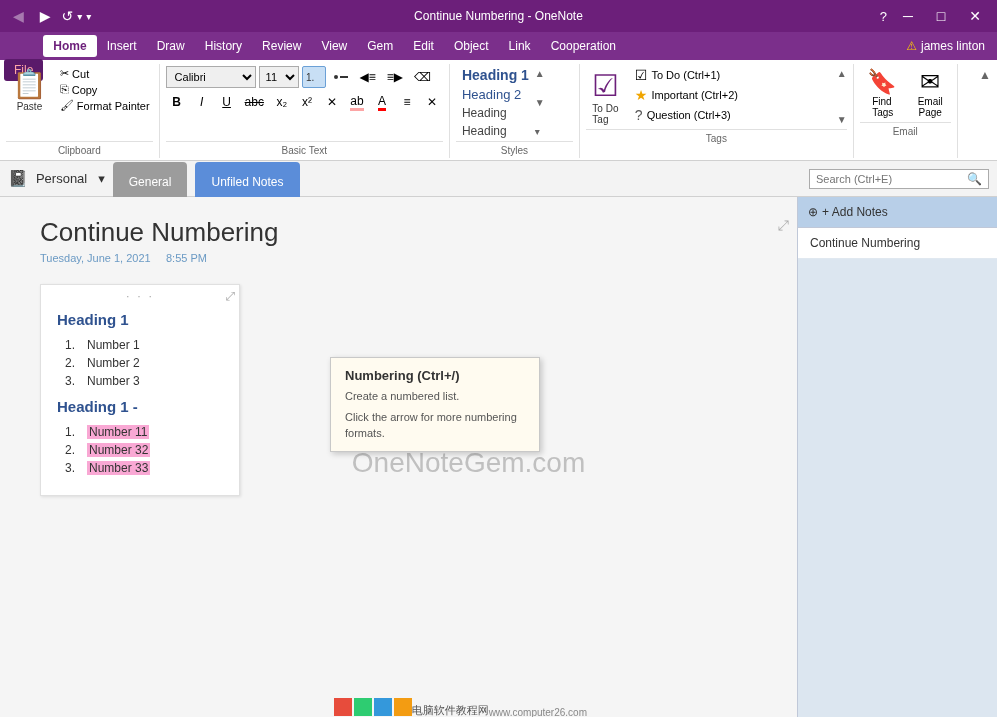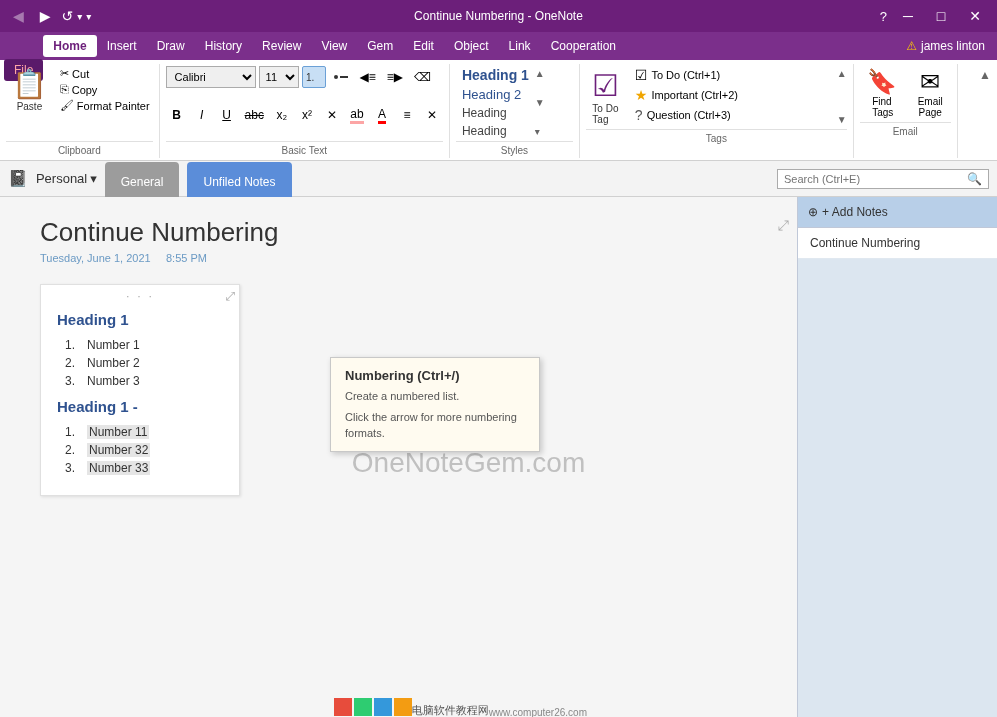--- a/index.html
+++ b/index.html
@@ -225,21 +225,21 @@
       border-bottom: 1px solid #d0d0d0;
       gap: 8px;
     }
     .notebook-icon { font-size: 16px; color: #555; }
     .notebook-name {
       font-size: 13px;
       color: #333;
       font-weight: 500;
       display: flex;
       align-items: center;
-      gap: 3px;
+      gap: 11px;
       cursor: pointer;
     }
     .section-tab {
       padding: 4px 16px;
       border-radius: 4px 4px 0 0;
       cursor: pointer;
       font-size: 12px;
       margin-top: 6px;
       height: 40px;
       display: flex;
@@ -248,21 +248,21 @@
     .section-tab.general { background: #9c9c9c; color: white; }
     .section-tab.unfiled { background: #5b8dd9; color: white; }
     .search-box {
       margin-left: auto;
       display: flex;
       align-items: center;
       border: 1px solid #ababab;
       background: white;
       padding: 2px 6px;
       gap: 4px;
-      width: 212px;
+      width: 180px;
     }
     .search-input {
       border: none;
       outline: none;
       font-size: 11px;
       flex: 1;
       color: #666;
     }
 
     
@@ -330,21 +330,21 @@
     }
     .numbered-list li {
       display: flex;
       gap: 6px;
       font-size: 12px;
       color: #333;
       margin-bottom: 4px;
     }
     .list-num { min-width: 16px; color: #333; }
     .highlighted {
-      background: #e5e5e5;
+      background: #f9a8d4;
       padding: 0 2px;
     }
 
     
     .watermark {
       position: absolute;
       top: 50%;
       left: 50%;
       transform: translate(-20%, -50%);
       font-size: 28px;
@@ -521,21 +521,21 @@
         <div class="sub-btn">
           <span>🖌</span>
           <span>Format Painter</span>
         </div>
       </div>
     </div>
     <div class="ribbon-group-label">Clipboard</div>
   </div>
 
   <div class="ribbon-group">
-    <div class="ribbon-group-content" style="flex-direction:column;gap:16px;">
+    <div class="ribbon-group-content" style="flex-direction:column;gap:3px;">
 
       <div style="display:flex;align-items:center;gap:3px;">
         <select class="font-select">
           <option>Calibri</option>
         </select>
         <select class="size-select">
           <option>11</option>
         </select>
         <div class="ribbon-btn-small numbering-btn-highlight" title="Numbering (Ctrl+/)">
           <svg width="16" height="16" viewBox="0 0 16 16">

